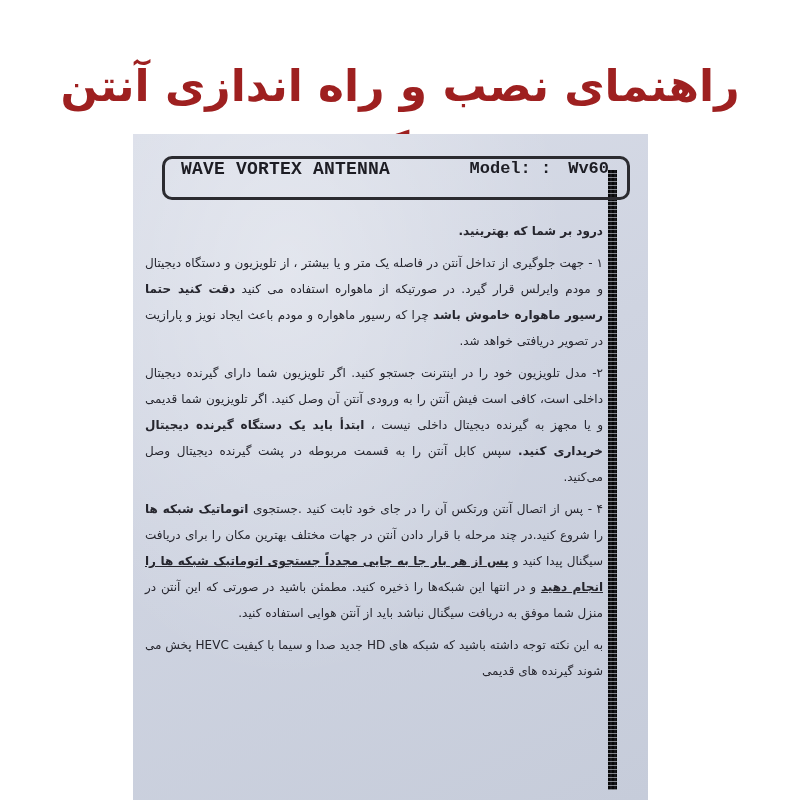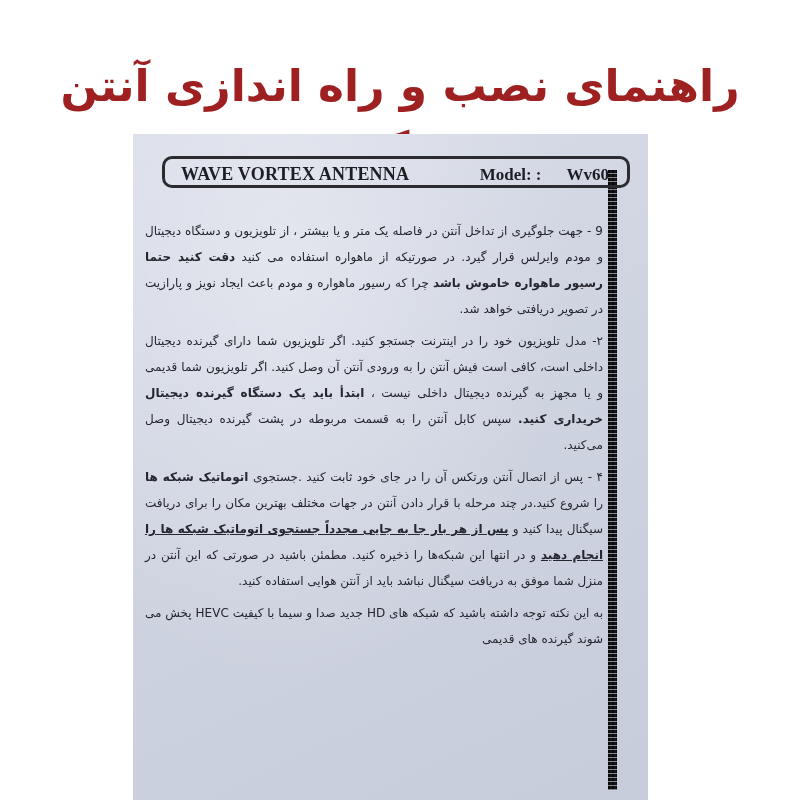--- a/index.html
+++ b/index.html
@@ -54,34 +54,34 @@
     background-image:
       repeating-linear-gradient(0deg, rgba(225,230,240,0.55) 0 1px, rgba(0,0,0,0) 1px 4px),
       repeating-linear-gradient(90deg, rgba(0,0,0,0.65) 0 2px, rgba(0,0,0,0) 2px 4px);
   }
   
   .header-box {
     position: absolute;
     left: 29px;
     top: 22px;
     width: 468px;
-    height: 32px;
+    height: 44px;
     box-sizing: border-box;
     border: 3px solid #2b2b30;
     border-radius: 10px;
     display: flex;
-    align-items: flex-end;
+    align-items: flex-start;
     justify-content: space-between;
     padding: 0 18px 0 16px;
-    font-family: Liberation Serif, serif;
+    font-family: Liberation Mono, monospace;
     font-weight: bold;
     color: #1d1d24;
   }
   .product-name { font-size: 18px; letter-spacing: 0.2px; }
-  .model-group  { font-size: 17px; display: flex; gap: 25px; }
+  .model-group  { font-size: 17px; display: flex; gap: 17px; }
   
   .content {
     position: absolute;
     left: 12px;
     right: 45px;
     top: 84px;
     direction: rtl;
     color: #26262e;
     font-size: 12px;
     line-height: 26px;
@@ -108,24 +108,27 @@
     <div class="header-box">
       <span class="product-name">WAVE VORTEX ANTENNA</span>
       <span class="model-group">
         <span>Model: :</span>
         <span>Wv60</span>
       </span>
     </div>
 
     <div class="content">
 
+      <p class="greeting">
+        <span>درود بر شما که بهترینید.</span>
+      </p>
 
 
       <p>
-        <span>9 - جهت جلوگیری از تداخل آنتن در فاصله یک متر و یا بیشتر ، از تلویزیون و دستگاه دیجیتال و مودم وایرلس قرار گیرد. در صورتیکه از ماهواره استفاده می کنید </span><span class="b">دقت کنید حتما رسیور ماهواره خاموش باشد</span><span> چرا که رسیور ماهواره و مودم باعث ایجاد نویز و پارازیت در تصویر دریافتی خواهد شد.</span>
+        <span>۱ - جهت جلوگیری از تداخل آنتن در فاصله یک متر و یا بیشتر ، از تلویزیون و دستگاه دیجیتال و مودم وایرلس قرار گیرد. در صورتیکه از ماهواره استفاده می کنید </span><span class="b">دقت کنید حتما رسیور ماهواره خاموش باشد</span><span> چرا که رسیور ماهواره و مودم باعث ایجاد نویز و پارازیت در تصویر دریافتی خواهد شد.</span>
       </p>
 
       <p>
         <span>۲- مدل تلویزیون خود را در اینترنت جستجو کنید. اگر تلویزیون شما دارای گیرنده دیجیتال داخلی است، کافی است فیش آنتن را به ورودی آنتن آن وصل کنید. اگر تلویزیون شما قدیمی و یا مجهز به گیرنده دیجیتال داخلی نیست ، </span><span class="b">ابتدأ باید یک دستگاه گیرنده دیجیتال خریداری کنید.</span><span> سپس کابل آنتن را به قسمت مربوطه در پشت گیرنده دیجیتال وصل می‌کنید.</span>
       </p>
 
 
       <p>
         <span>۴ - پس از اتصال آنتن ورتکس آن را در جای خود ثابت کنید .جستجوی </span><span class="b">اتوماتیک شبکه ها</span><span> را شروع کنید.در چند مرحله با قرار دادن آنتن در جهات مختلف بهترین مکان را برای دریافت سیگنال پیدا کنید و </span><span class="b u">پس از هر بار جا به جایی مجدداً جستجوی اتوماتیک شبکه ها را انجام دهید</span><span> و در انتها این شبکه‌ها را ذخیره کنید. مطمئن باشید در صورتی که این آنتن در منزل شما موفق به دریافت سیگنال نباشد باید از آنتن هوایی استفاده کنید.</span>
       </p>

